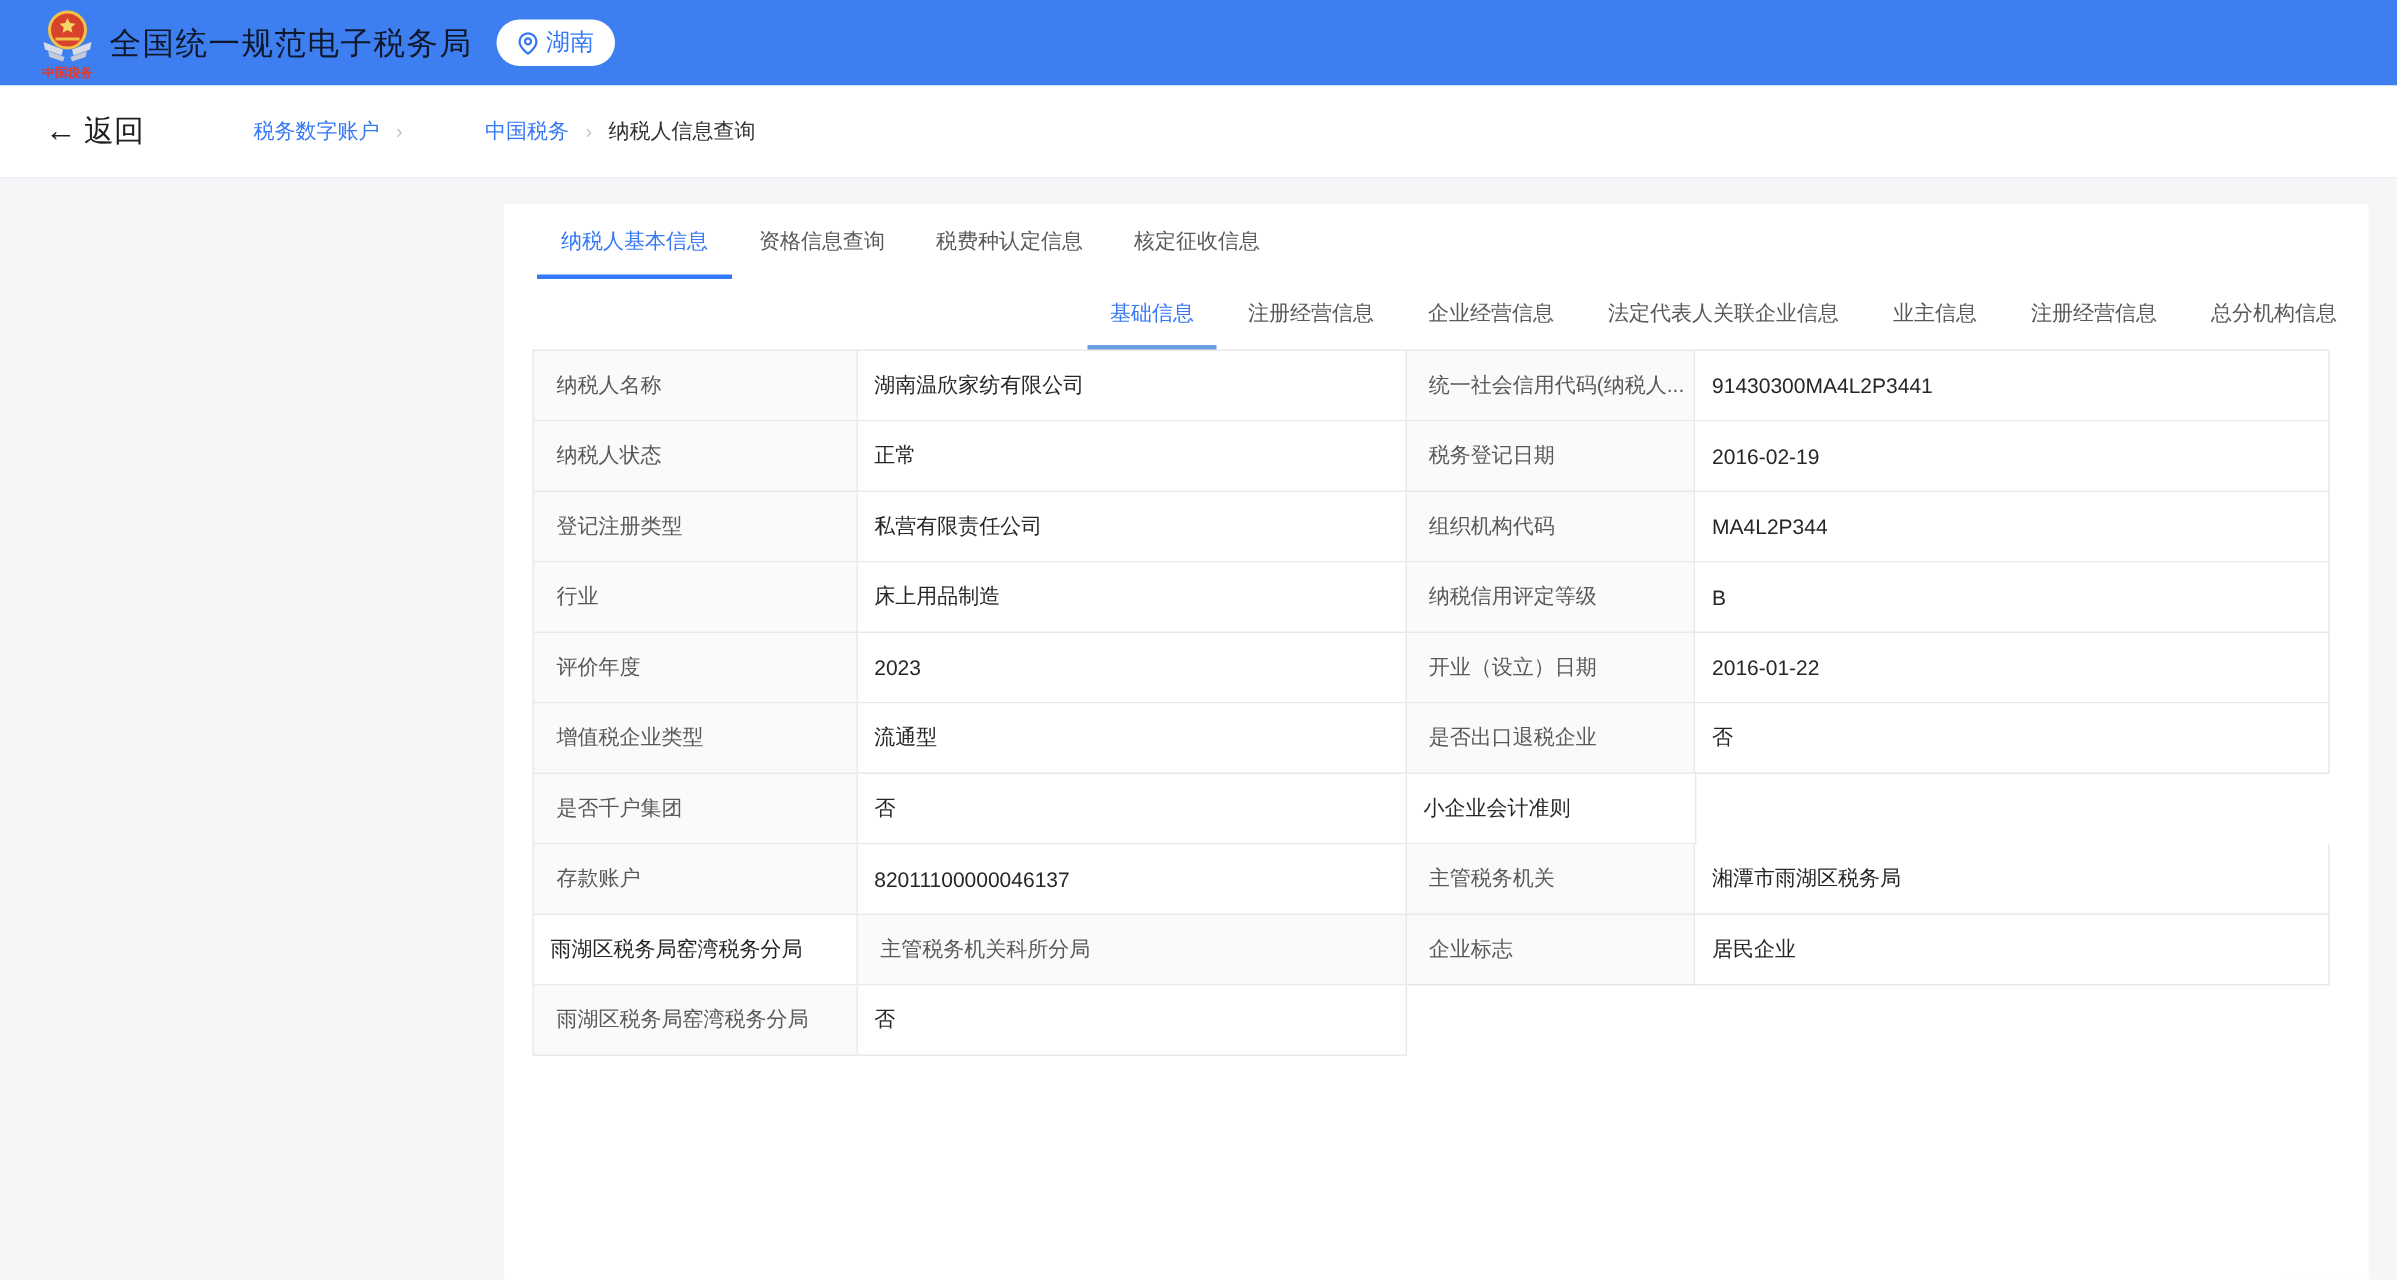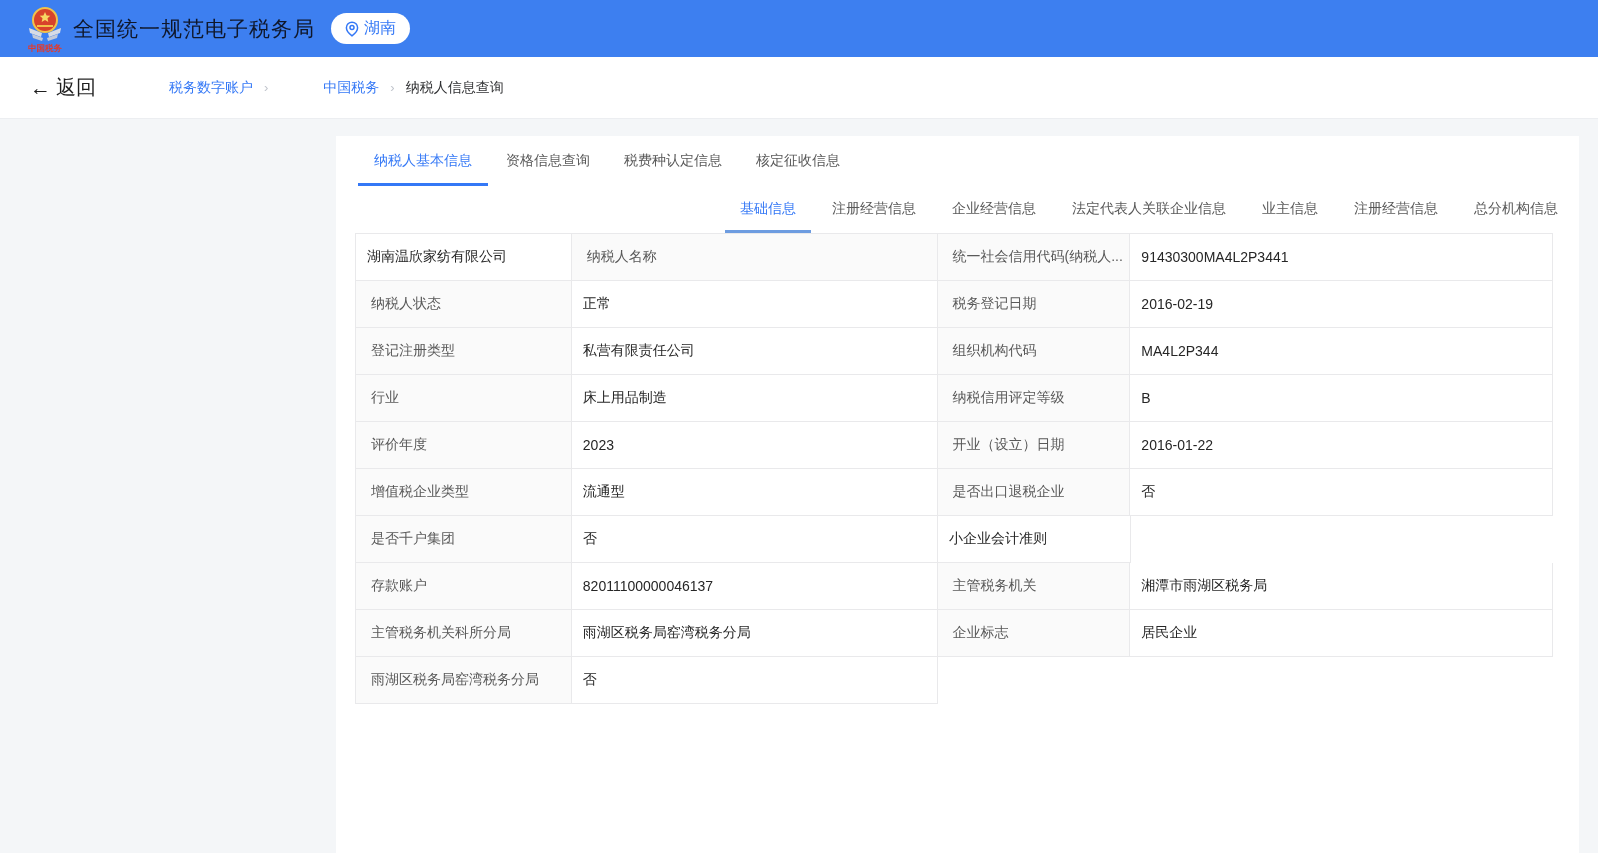--- a/index.html
+++ b/index.html
@@ -135,22 +135,22 @@
     <div class="subtab">注册经营信息</div>
     <div class="subtab">企业经营信息</div>
     <div class="subtab">法定代表人关联企业信息</div>
     <div class="subtab">业主信息</div>
     <div class="subtab">注册经营信息</div>
     <div class="subtab">总分机构信息</div>
   </div>
 
   <div class="info-table">
     <div class="trow">
+      <div class="cell lab">纳税人名称</div>
       <div class="cell val">湖南温欣家纺有限公司</div>
-      <div class="cell lab">纳税人名称</div>
       <div class="cell lab">统一社会信用代码(纳税人...</div>
       <div class="cell val">91430300MA4L2P3441</div>
     </div>
 
     <div class="trow">
       <div class="cell lab">纳税人状态</div>
       <div class="cell val">正常</div>
       <div class="cell lab">税务登记日期</div>
       <div class="cell val">2016-02-19</div>
     </div>
@@ -190,22 +190,22 @@
     </div>
 
     <div class="trow">
       <div class="cell lab">存款账户</div>
       <div class="cell val">82011100000046137</div>
       <div class="cell lab">主管税务机关</div>
       <div class="cell val">湘潭市雨湖区税务局</div>
     </div>
 
     <div class="trow">
+      <div class="cell val">雨湖区税务局窑湾税务分局</div>
       <div class="cell lab">主管税务机关科所分局</div>
-      <div class="cell val">雨湖区税务局窑湾税务分局</div>
       <div class="cell lab">企业标志</div>
       <div class="cell val">居民企业</div>
     </div>
 
     <div class="trow">
       <div class="cell lab">雨湖区税务局窑湾税务分局</div>
       <div class="cell val">否</div>
       <div class="cell lab blank"></div>
       <div class="cell val blank"></div>
     </div>

